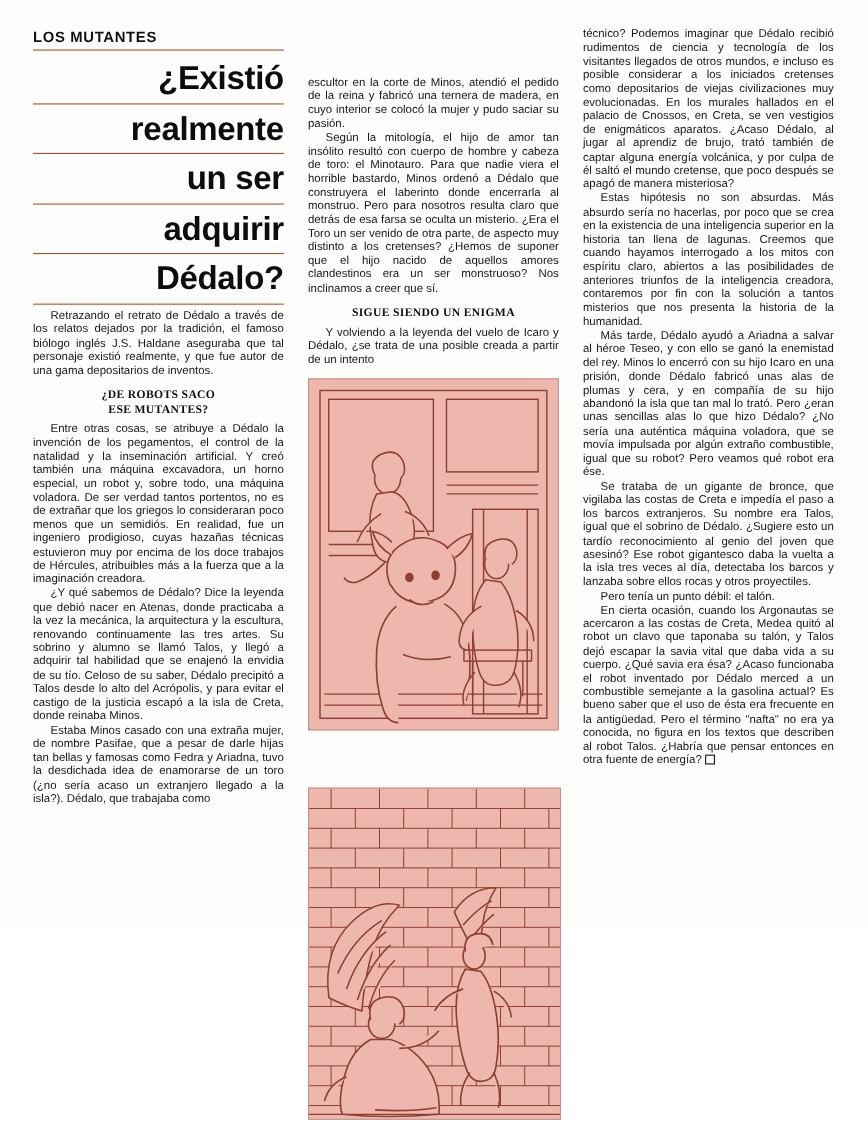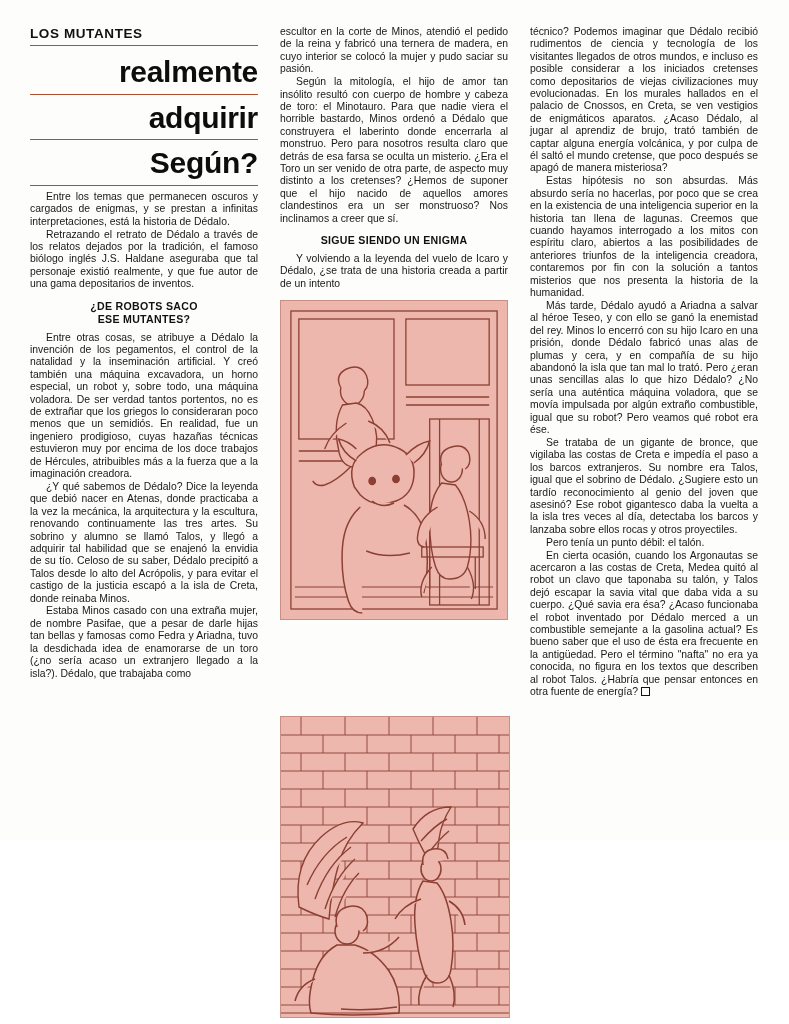--- a/index.html
+++ b/index.html
@@ -29,21 +29,21 @@
     width: 730px;
     height: 980px;
     display: flex;
     gap: 22px;
   }
   .col {
     width: 228px;
     position: relative;
   }
   .col-1 { width: 228px; }
-  .col-2 { width: 228px; }
+  .col-2 { width: 228px; margin-top: 44px; }
   .col-3 { width: 228px; }
 
   .kicker {
     font-family: "Liberation Sans", sans-serif;
     font-weight: bold;
     font-size: 13.5px;
     letter-spacing: 0.6px;
     color: #111;
     margin: 0 0 4px 0;
   }
@@ -77,21 +77,21 @@
     line-height: 12.4px;
     text-align: justify;
     margin: 0 0 0.5px 0;
     text-indent: 16px;
     color: #171717;
     hyphens: auto;
   }
   p.body.noindent { text-indent: 0; }
 
   .subhead {
-    font-family: Liberation Sans, sans-serif;
+    font-family: Liberation Serif, serif;
     font-weight: bold;
     font-size: 10.6px;
     line-height: 13px;
     text-align: center;
     letter-spacing: 0.3px;
     margin: 9px 0 6px 0;
     color: #111;
   }
 
   .figure {
@@ -119,45 +119,46 @@
 <body>
 
 <div class="page">
   <div class="cols">
 
     <div class="col col-1">
       <div class="kicker">LOS MUTANTES</div>
       <div class="rule-top"></div>
 
       <div class="headline">
+        <span class="hl-line">¿Existió</span>
         <span class="hl-line">realmente</span>
+        <span class="hl-line">un ser</span>
         <span class="hl-line">adquirir</span>
-        <span class="hl-line">Según?</span>
+        <span class="hl-line">Dédalo?</span>
       </div>
 
-      <p class="body">Entre los temas que permanecen oscuros y cargados de enigmas, y se prestan a infinitas interpretaciones, está la historia de Dédalo.</p>
       <p class="body">Retrazando el retrato de Dédalo a través de los relatos dejados por la tradición, el famoso biólogo inglés J.S. Haldane aseguraba que tal personaje existió realmente, y que fue autor de una gama depositarios de inventos.</p>
 
       <div class="subhead">
         <span>¿DE ROBOTS SACO</span><br>
         <span>ESE MUTANTES?</span>
       </div>
 
       <p class="body">Entre otras cosas, se atribuye a Dédalo la invención de los pegamentos, el control de la natalidad y la inseminación artificial. Y creó también una máquina excavadora, un horno especial, un robot y, sobre todo, una máquina voladora. De ser verdad tantos portentos, no es de extrañar que los griegos lo consideraran poco menos que un semidiós. En realidad, fue un ingeniero prodigioso, cuyas hazañas técnicas estuvieron muy por encima de los doce trabajos de Hércules, atribuibles más a la fuerza que a la imaginación creadora.</p>
       <p class="body">¿Y qué sabemos de Dédalo? Dice la leyenda que debió nacer en Atenas, donde practicaba a la vez la mecánica, la arquitectura y la escultura, renovando continuamente las tres artes. Su sobrino y alumno se llamó Talos, y llegó a adquirir tal habilidad que se enajenó la envidia de su tío. Celoso de su saber, Dédalo precipitó a Talos desde lo alto del Acrópolis, y para evitar el castigo de la justicia escapó a la isla de Creta, donde reinaba Minos.</p>
       <p class="body">Estaba Minos casado con una extraña mujer, de nombre Pasifae, que a pesar de darle hijas tan bellas y famosas como Fedra y Ariadna, tuvo la desdichada idea de enamorarse de un toro (¿no sería acaso un extranjero llegado a la isla?). Dédalo, que trabajaba como</p>
     </div>
 
     <div class="col col-2">
       <p class="body noindent">escultor en la corte de Minos, atendió el pedido de la reina y fabricó una ternera de madera, en cuyo interior se colocó la mujer y pudo saciar su pasión.</p>
       <p class="body">Según la mitología, el hijo de amor tan insólito resultó con cuerpo de hombre y cabeza de toro: el Minotauro. Para que nadie viera el horrible bastardo, Minos ordenó a Dédalo que construyera el laberinto donde encerrarla al monstruo. Pero para nosotros resulta claro que detrás de esa farsa se oculta un misterio. ¿Era el Toro un ser venido de otra parte, de aspecto muy distinto a los cretenses? ¿Hemos de suponer que el hijo nacido de aquellos amores clandestinos era un ser monstruoso? Nos inclinamos a creer que sí.</p>
 
       <div class="subhead">SIGUE SIENDO UN ENIGMA</div>
 
-      <p class="body">Y volviendo a la leyenda del vuelo de Icaro y Dédalo, ¿se trata de una historia creada a partir de un intento</p>
+      <p class="body">Y volviendo a la leyenda del vuelo de Icaro y Dédalo, ¿se trata de una posible creada a partir de un intento</p>
 
       <div class="figure fig-1">
         <svg class="art" viewBox="0 0 228 318" preserveAspectRatio="none">
           <rect x="0" y="0" width="228" height="318" fill="#edb7ae"></rect>
 
           <g stroke="#8c3f32" stroke-width="1.3" fill="none">
             <rect x="10" y="10" width="208" height="298"></rect>
             <rect x="18" y="18" width="96" height="120"></rect>
             <line x1="18" y1="150" x2="114" y2="150"></line>
             <line x1="18" y1="160" x2="114" y2="160"></line>

